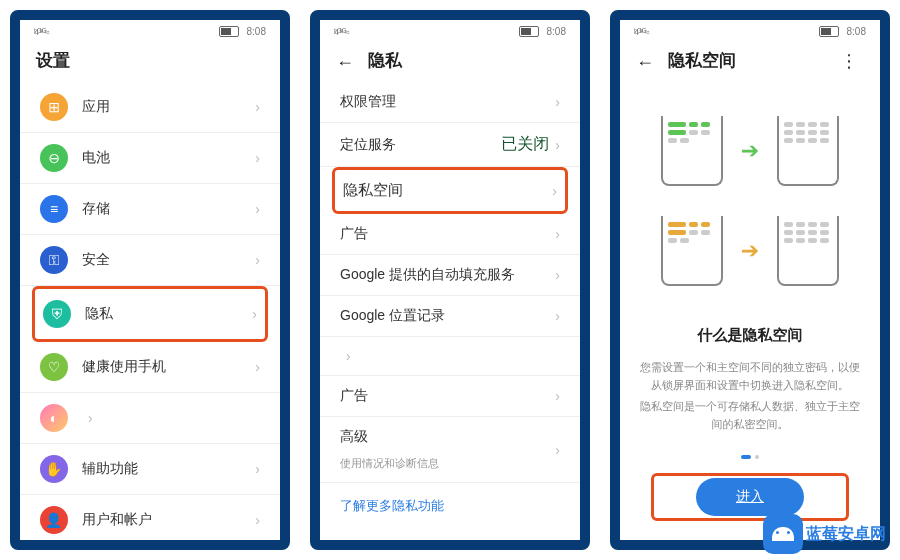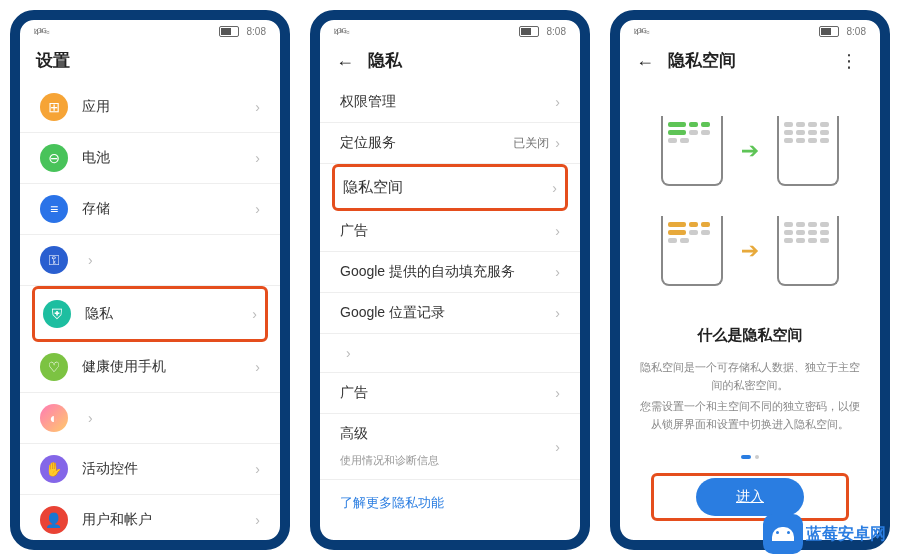--- a/index.html
+++ b/index.html
@@ -12,21 +12,21 @@
   display: flex;
   gap: 20px;
   padding: 10px;
   box-sizing: border-box;
   position: relative;
   overflow: hidden;
 }
 .phone {
   flex: 1;
   border: 10px solid #083b74;
-  border-radius: 24px;
+  border-radius: 8px;
   background: #fff;
   overflow: hidden;
   display: flex;
   flex-direction: column;
   position: relative;
 }
 .status-bar {
   display: flex;
   justify-content: space-between;
   align-items: center;
@@ -74,21 +74,21 @@
   display: flex; align-items: center; justify-content: center;
   margin-right: 14px;
   color: #fff; font-size: 14px;
   flex-shrink: 0;
 }
 .row-label { flex: 1; font-size: 14px; color: #333; }
 .row-label.bold { font-size: 15px; font-weight: 500; }
 .row-sub { font-size: 11px; color: #999; margin-top: 10px; }
 .row-label-col { display: flex; flex-direction: column; flex: 1; }
 .chevron { color: #bbb; font-size: 14px; margin-left: 6px; }
-.row-value { font-size: 12px; color: #737373; }
+.row-value { font-size: 16px; color: #14532d; }
 
 .link-row { padding: 14px 20px; font-size: 13px; color: #2a7de1; border-bottom: none; }
 
 .intro-body { flex: 1; display: flex; flex-direction: column; align-items: center; padding: 20px 20px 0; text-align: center; }
 .diagram-area { display: flex; flex-direction: column; gap: 30px; margin: 14px 0 40px; }
 .diagram-row { display: flex; align-items: center; gap: 18px; }
 .phone-mini {
   width: 48px; height: 56px;
   border: 2px solid #888; border-top: none;
   border-radius: 0 0 8px 8px;
@@ -168,39 +168,40 @@
           <span class="row-label">电池</span>
           <span class="chevron">›</span>
         </div>
         <div class="row">
           <div class="row-icon ic-blue">≡</div>
           <span class="row-label">存储</span>
           <span class="chevron">›</span>
         </div>
         <div class="row">
           <div class="row-icon ic-dkblue">⚿</div>
+          <span class="row-label">安全</span>
           <span class="chevron">›</span>
         </div>
         <div class="row highlighted">
           <div class="row-icon ic-teal">⛨</div>
           <span class="row-label">隐私</span>
           <span class="chevron">›</span>
         </div>
         <div class="row">
           <div class="row-icon ic-lime">♡</div>
           <span class="row-label">健康使用手机</span>
           <span class="chevron">›</span>
         </div>
         <div class="row">
           <div class="row-icon ic-grad">◐</div>
           <span class="chevron">›</span>
         </div>
         <div class="row">
           <div class="row-icon ic-purple">✋</div>
-          <span class="row-label">活动控件</span>
+          <span class="row-label">辅助功能</span>
           <span class="chevron">›</span>
         </div>
         <div class="row">
           <div class="row-icon ic-red">👤</div>
           <span class="row-label">用户和帐户</span>
           <span class="chevron">›</span>
         </div>
       </div>
   </div>
 </div>
@@ -332,22 +333,22 @@
               <span class="dot"></span>
               <span class="dot"></span>
             <span class="dot"></span>
               <span class="dot"></span>
               <span class="dot"></span>
               <span class="dot"></span>
           </div>
         </div>
       </div>
       <div class="intro-title">什么是隐私空间</div>
+      <div class="intro-desc">您需设置一个和主空间不同的独立密码，以便从锁屏界面和设置中切换进入隐私空间。</div>
       <div class="intro-desc">隐私空间是一个可存储私人数据、独立于主空间的私密空间。</div>
-      <div class="intro-desc">您需设置一个和主空间不同的独立密码，以便从锁屏界面和设置中切换进入隐私空间。</div>
       <div class="pager">
         <span class="pager-dot active"></span>
         <span class="pager-dot"></span>
       </div>
       <div class="enter-box">
         <span class="enter-btn">进入</span>
       </div>
     </div>
   </div>
 </div>

